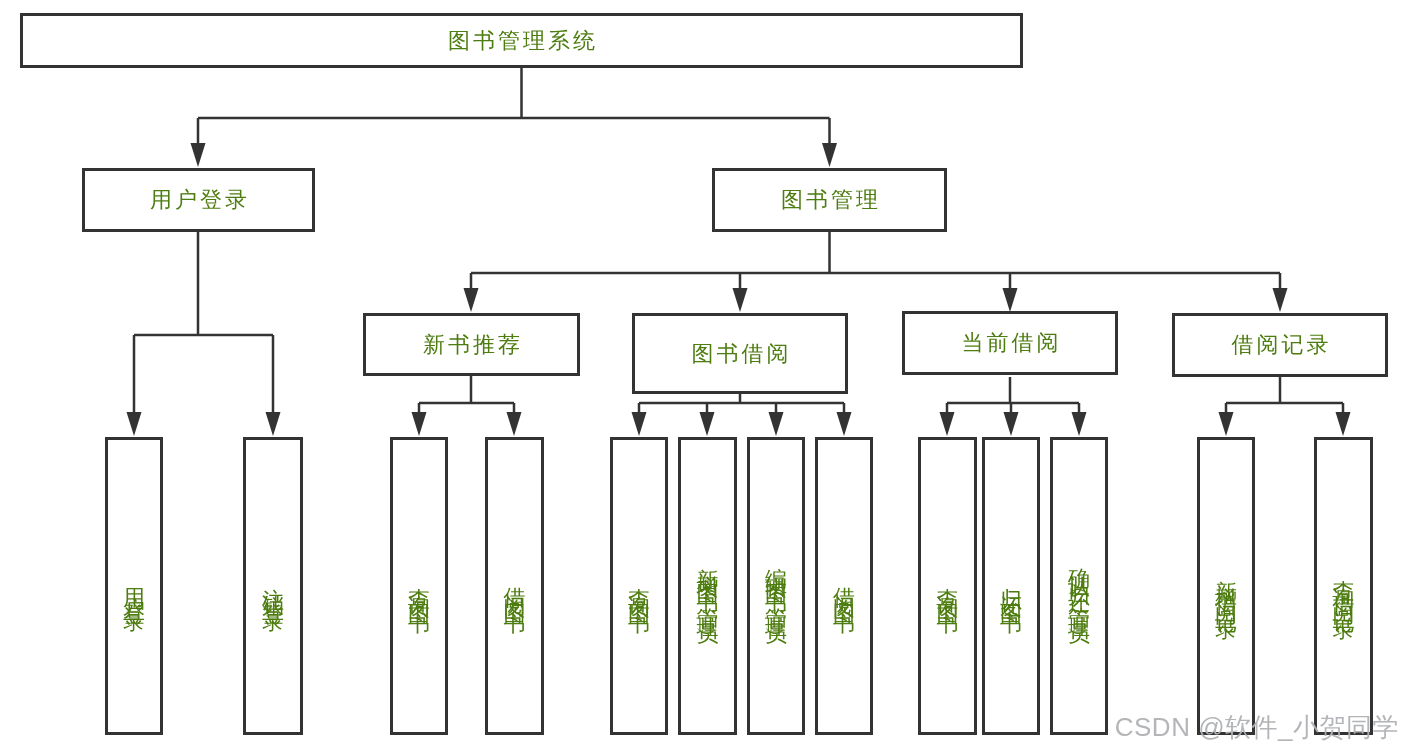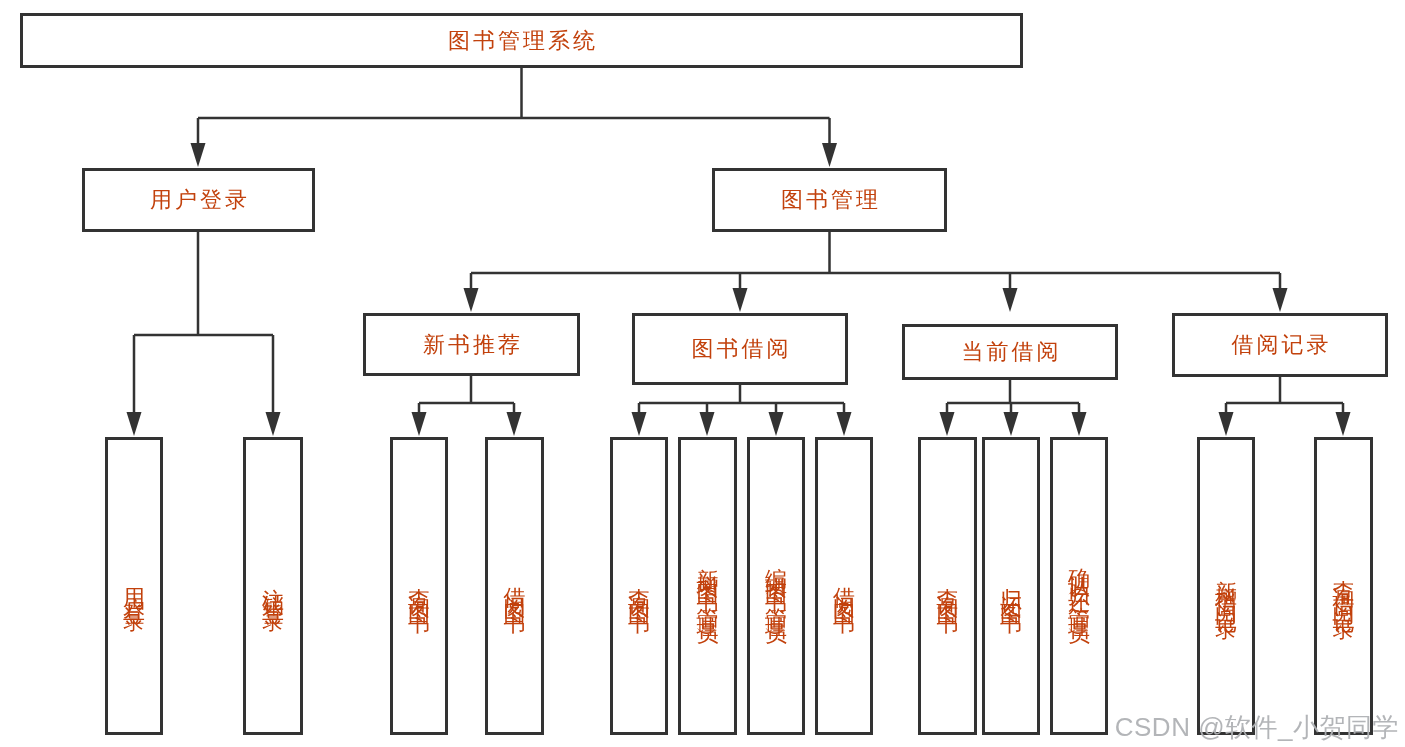--- a/index.html
+++ b/index.html
@@ -24,21 +24,21 @@
     background: #ffffff;
     display: flex;
     align-items: center;
     justify-content: center;
   }
   .node > span {
     font-size: 22px;
     letter-spacing: 3px;
     text-indent: 3px;
     white-space: nowrap;
-    color: #c2410c;
+    color: #4d7c0f;
   }
   .vnode > span {
     writing-mode: vertical-rl;
     text-orientation: mixed;
     font-size: 22px;
     letter-spacing: 8px;
     text-indent: 0;
     line-height: 1;
     white-space: nowrap;
   }
@@ -108,24 +108,24 @@
   <div class="node" style="left:82px;top:168px;width:233px;height:64px">
     <span>用户登录</span>
   </div>
   <div class="node" style="left:712px;top:168px;width:235px;height:64px">
     <span>图书管理</span>
   </div>
 
   <div class="node" style="left:363px;top:313px;width:217px;height:63px">
     <span>新书推荐</span>
   </div>
-  <div class="node" style="left:632px;top:313px;width:216px;height:72px">
+  <div class="node" style="left:632px;top:313px;width:216px;height:81px">
     <span>图书借阅</span>
   </div>
-  <div class="node" style="left:902px;top:324px;width:216px;height:56px">
+  <div class="node" style="left:902px;top:311px;width:216px;height:64px">
     <span>当前借阅</span>
   </div>
   <div class="node" style="left:1172px;top:313px;width:216px;height:64px">
     <span>借阅记录</span>
   </div>
 
   <div class="node vnode" style="left:105px;top:437px;width:58px;height:298px">
     <span>用户登录</span>
   </div>
   <div class="node vnode" style="left:243px;top:437px;width:60px;height:298px">

